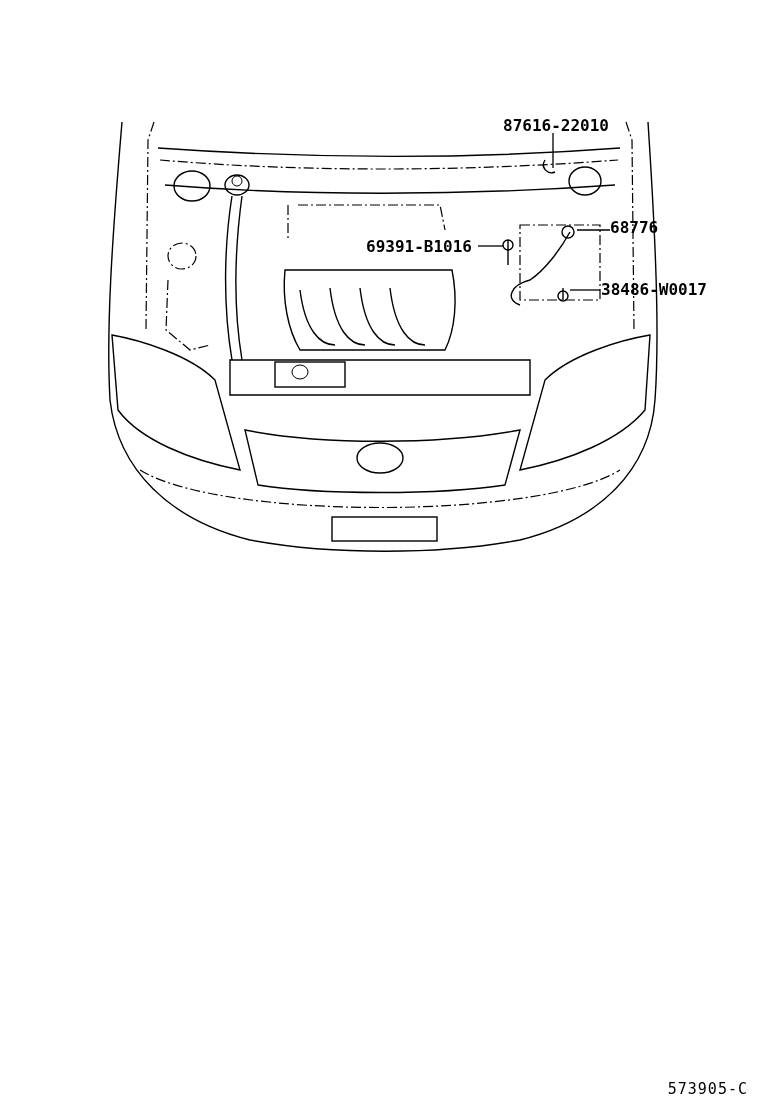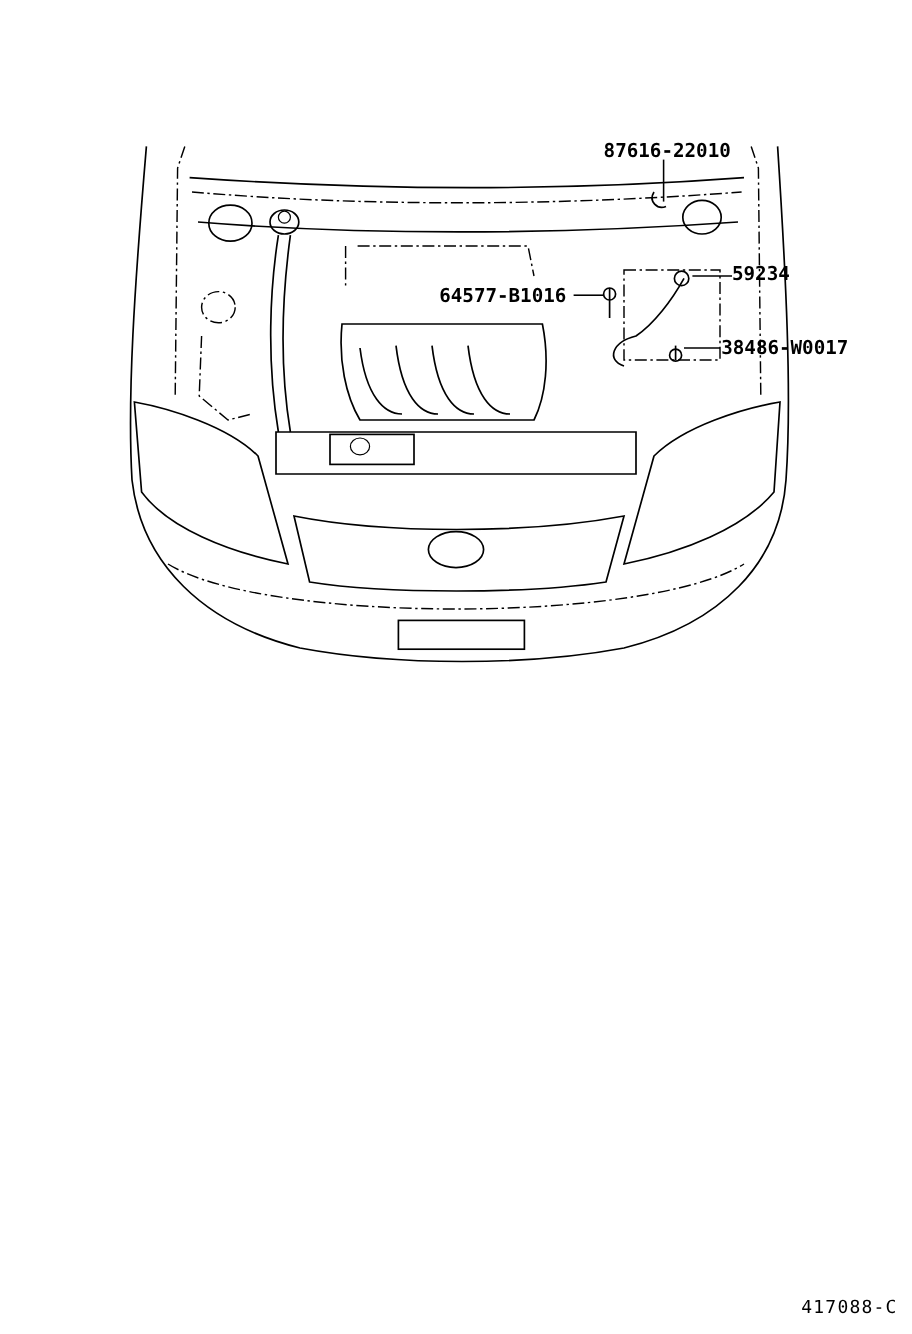--- a/index.html
+++ b/index.html
@@ -71,18 +71,18 @@
       <circle class="solid" cx="563" cy="296" r="5"></circle>
     <path class="solid" d="M545 160 C540 168 548 175 555 172"></path>
 
     <path class="leader" d="M553 133 L553 168"></path>
     <path class="leader" d="M577 230 L610 230"></path>
     <path class="leader" d="M478 246 L503 246"></path>
     <path class="leader" d="M570 290 L600 290"></path>
   </svg>
 
   <div class="callout" style="left:503px; top:117px;">87616-22010</div>
-  <div class="callout" style="left:610px; top:219px;">59234</div>
-  <div class="callout" style="left:366px; top:238px;">64577-B1016</div>
+  <div class="callout" style="left:610px; top:219px;">68776</div>
+  <div class="callout" style="left:366px; top:238px;">69391-B1016</div>
   <div class="callout" style="left:601px; top:281px;">38486-W0017</div>
 
-  <div class="fig-id">417088-C</div>
+  <div class="fig-id">573905-C</div>
 </div>
 
 </body></html>

